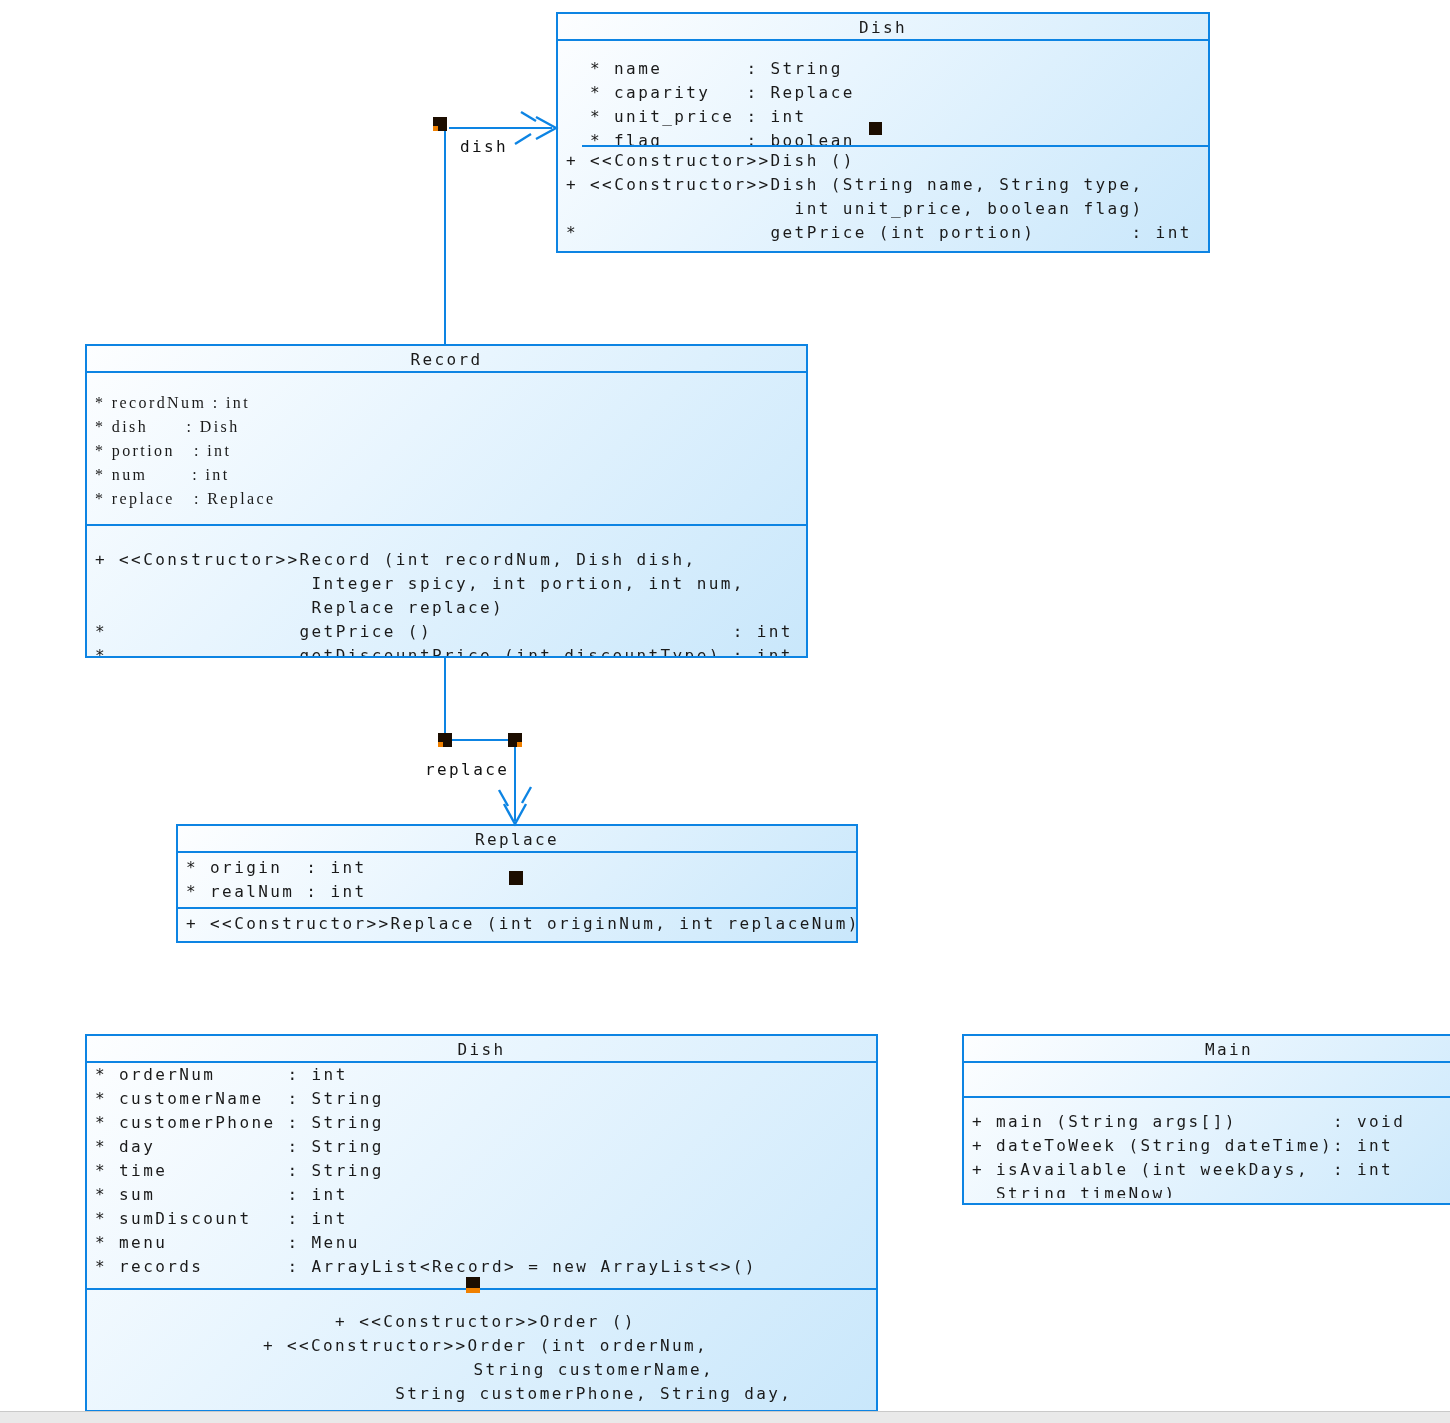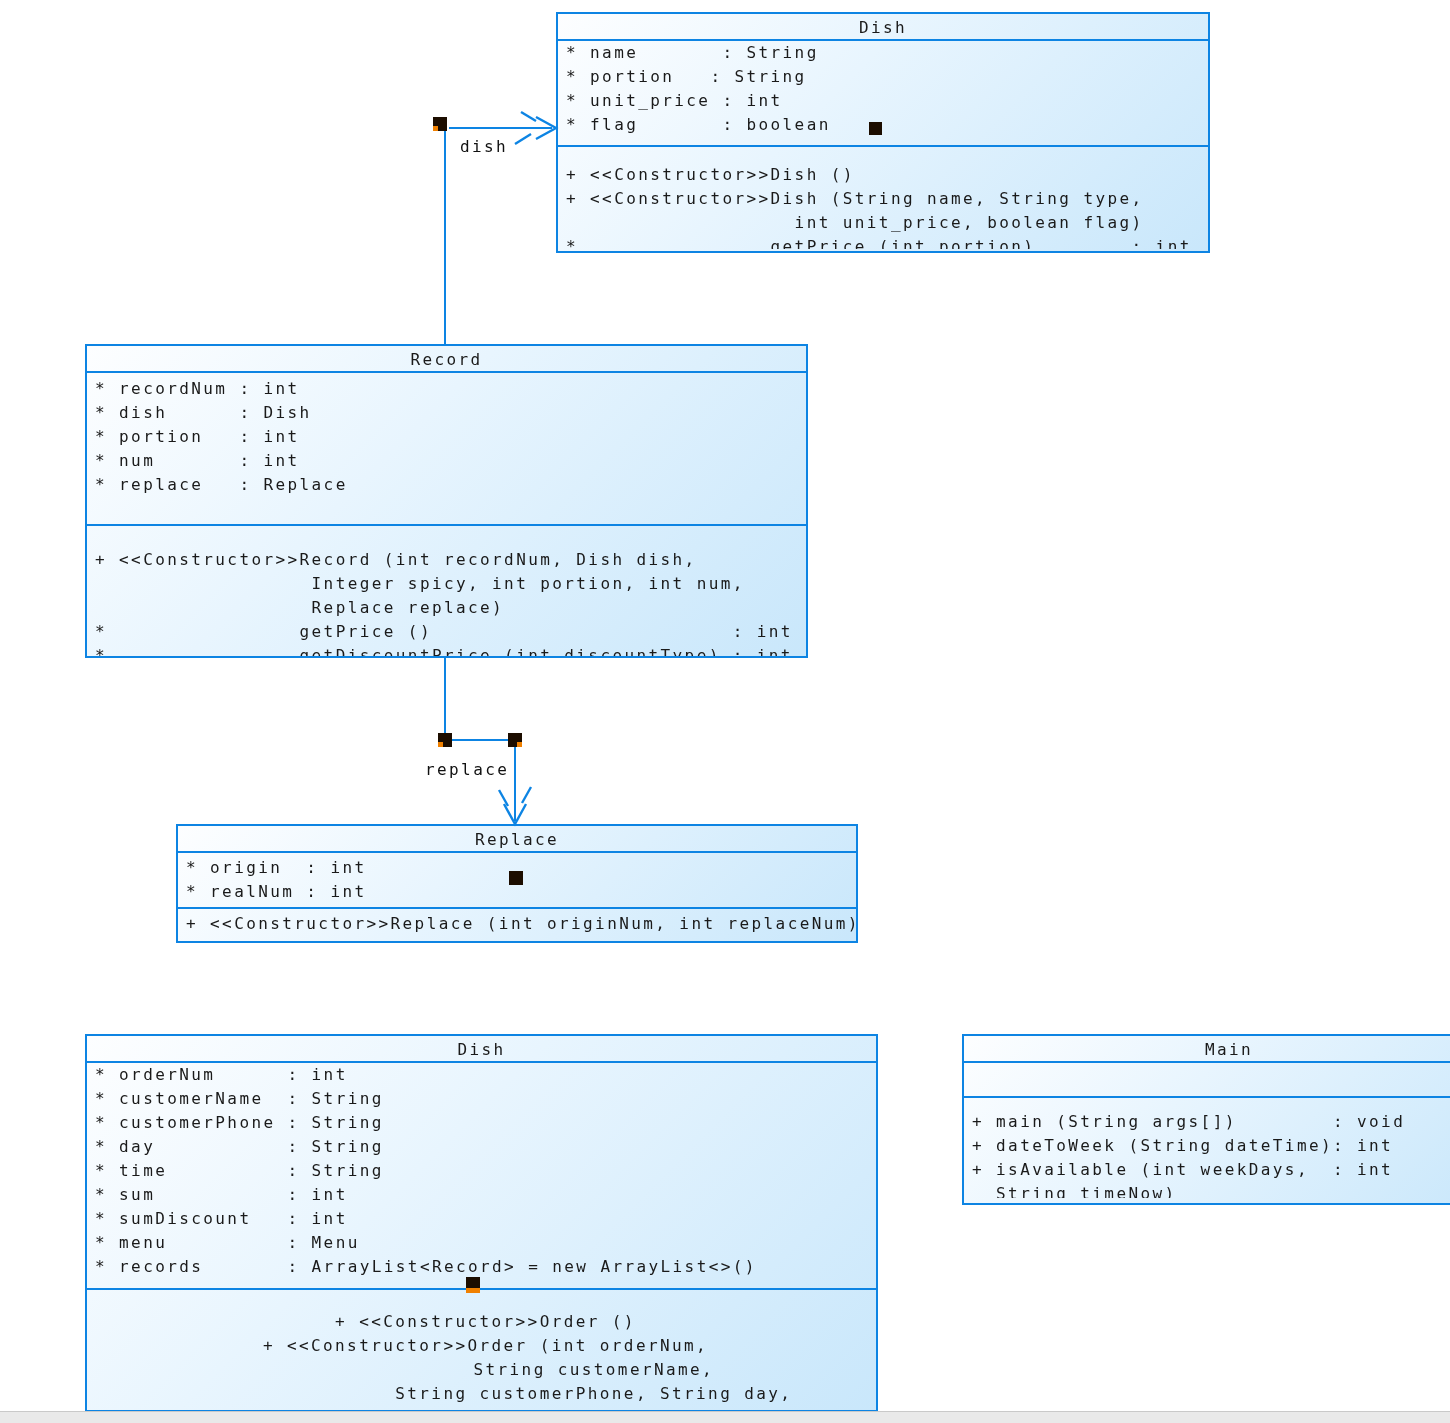--- a/index.html
+++ b/index.html
@@ -32,25 +32,25 @@
     font-size:16px; letter-spacing:2.4px;
     white-space:pre;
     padding-left:8px;
     overflow:hidden;
   }
   .uml-attrs { border-bottom:2px solid #0d84e3; }
   .tl { height:24px; line-height:24px; white-space:pre; }
 
   
   #box-dish    { left:556px; top:12px;   width:654px; height:241px; }
-  #box-dish    .uml-attrs   { height:106px; padding-top:0; }
-  #box-dish    .uml-methods { height:102px; padding-top:16px; }
+  #box-dish    .uml-attrs   { height:106px; padding-top:16px;margin-left:24px; }
+  #box-dish    .uml-methods { height:102px; padding-top:2px; }
 
   #box-record  { left:85px;  top:344px;  width:723px; height:314px; }
-  #box-record  .uml-attrs   { height:153px; padding-top:4px; }
+  #box-record  .uml-attrs   { height:153px; padding-top:18px;font-family:Liberation Serif, serif; }
   #box-record  .uml-methods { height:130px; padding-top:22px; }
 
   #box-replace { left:176px; top:824px;  width:682px; height:119px; }
   #box-replace .uml-attrs   { height:56px;  padding-top:3px; }
   #box-replace .uml-methods { height:30px;  padding-top:3px; }
 
   #box-order   { left:85px;  top:1034px; width:793px; height:378px; }
   #box-order   .uml-attrs   { height:227px; }
   #box-order   .uml-methods { height:120px; padding-top:20px;text-align:center; }
 
@@ -85,21 +85,21 @@
     z-index:20;
   }
 </style>
 </head>
 <body>
 
 <div class="canvas">
 
   <div class="uml-box" id="box-dish">
     <div class="uml-title">Dish</div>
-    <div class="uml-attrs"><div class="tl">* name       : String</div><div class="tl">* portion   : String</div><div class="tl">* unit_price : int</div><div class="tl">* flag       : boolean</div></div>
+    <div class="uml-attrs"><div class="tl">* name       : String</div><div class="tl">* caparity   : Replace</div><div class="tl">* unit_price : int</div><div class="tl">* flag       : boolean</div></div>
     <div class="uml-methods"><div class="tl">+ &lt;&lt;Constructor&gt;&gt;Dish ()</div><div class="tl">+ &lt;&lt;Constructor&gt;&gt;Dish (String name, String type,</div><div class="tl">                   int unit_price, boolean flag)</div><div class="tl">*                getPrice (int portion)        : int</div></div>
   </div>
 
   <div class="uml-box" id="box-record">
     <div class="uml-title">Record</div>
     <div class="uml-attrs"><div class="tl">* recordNum : int</div><div class="tl">* dish      : Dish</div><div class="tl">* portion   : int</div><div class="tl">* num       : int</div><div class="tl">* replace   : Replace</div></div>
     <div class="uml-methods"><div class="tl">+ &lt;&lt;Constructor&gt;&gt;Record (int recordNum, Dish dish,</div><div class="tl">                  Integer spicy, int portion, int num,</div><div class="tl">                  Replace replace)</div><div class="tl">*                getPrice ()                         : int</div><div class="tl">*                getDiscountPrice (int discountType) : int</div></div>
   </div>
 
   <div class="uml-box" id="box-replace">

